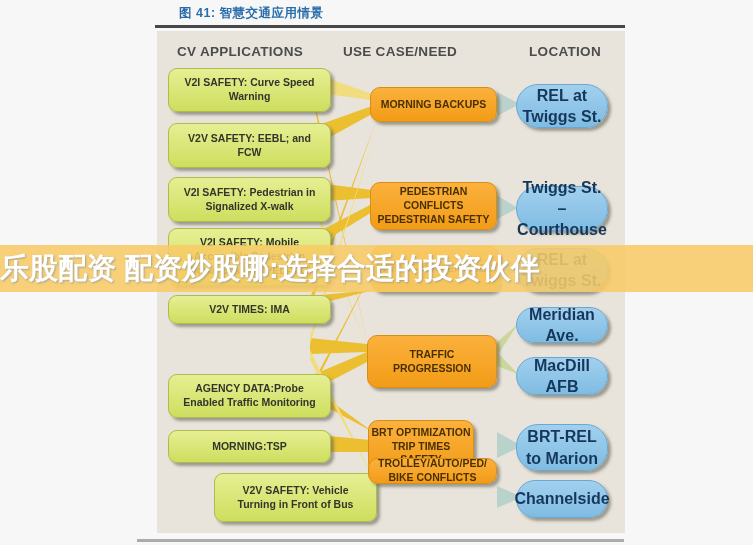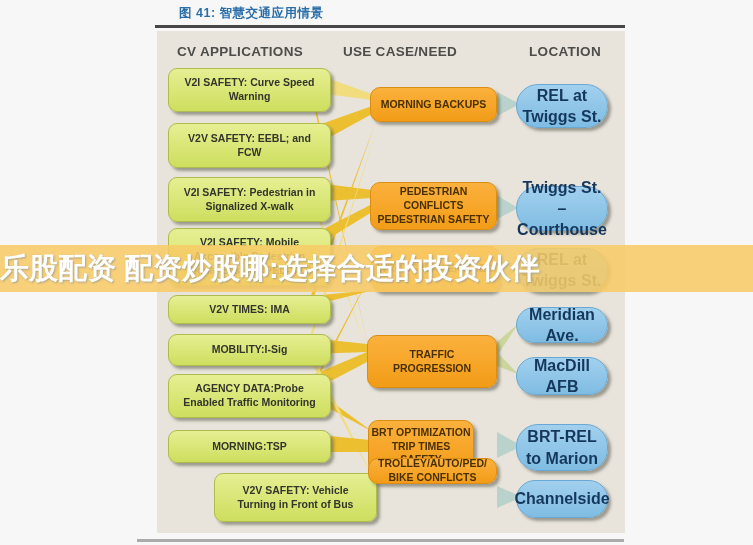--- a/index.html
+++ b/index.html
@@ -138,21 +138,20 @@
   <div class="node app" id="app0">V2I SAFETY: Curve Speed
 Warning</div>
   <div class="node app" id="app1">V2V SAFETY: EEBL; and
 FCW</div>
   <div class="node app" id="app2">V2I SAFETY: Pedestrian in
 Signalized X-walk</div>
   <div class="node app" id="app3">V2I SAFETY: Mobile
 Accessible Pedestrian
 Signal System (PED-SIG)</div>
   <div class="node app" id="app4">V2V TIMES: IMA</div>
-  <div class="node app" id="app5">MOBILITY:I-Sig</div>
   <div class="node app" id="app6">AGENCY DATA:Probe
 Enabled Traffic Monitoring</div>
   <div class="node app" id="app7">MORNING:TSP</div>
   <div class="node app" id="app8">V2V SAFETY: Vehicle
 Turning in Front of Bus</div>
 
   <div class="node uc" id="uc0">MORNING BACKUPS</div>
   <div class="node uc" id="uc1">PEDESTRIAN
 CONFLICTS
 PEDESTRIAN SAFETY</div>

